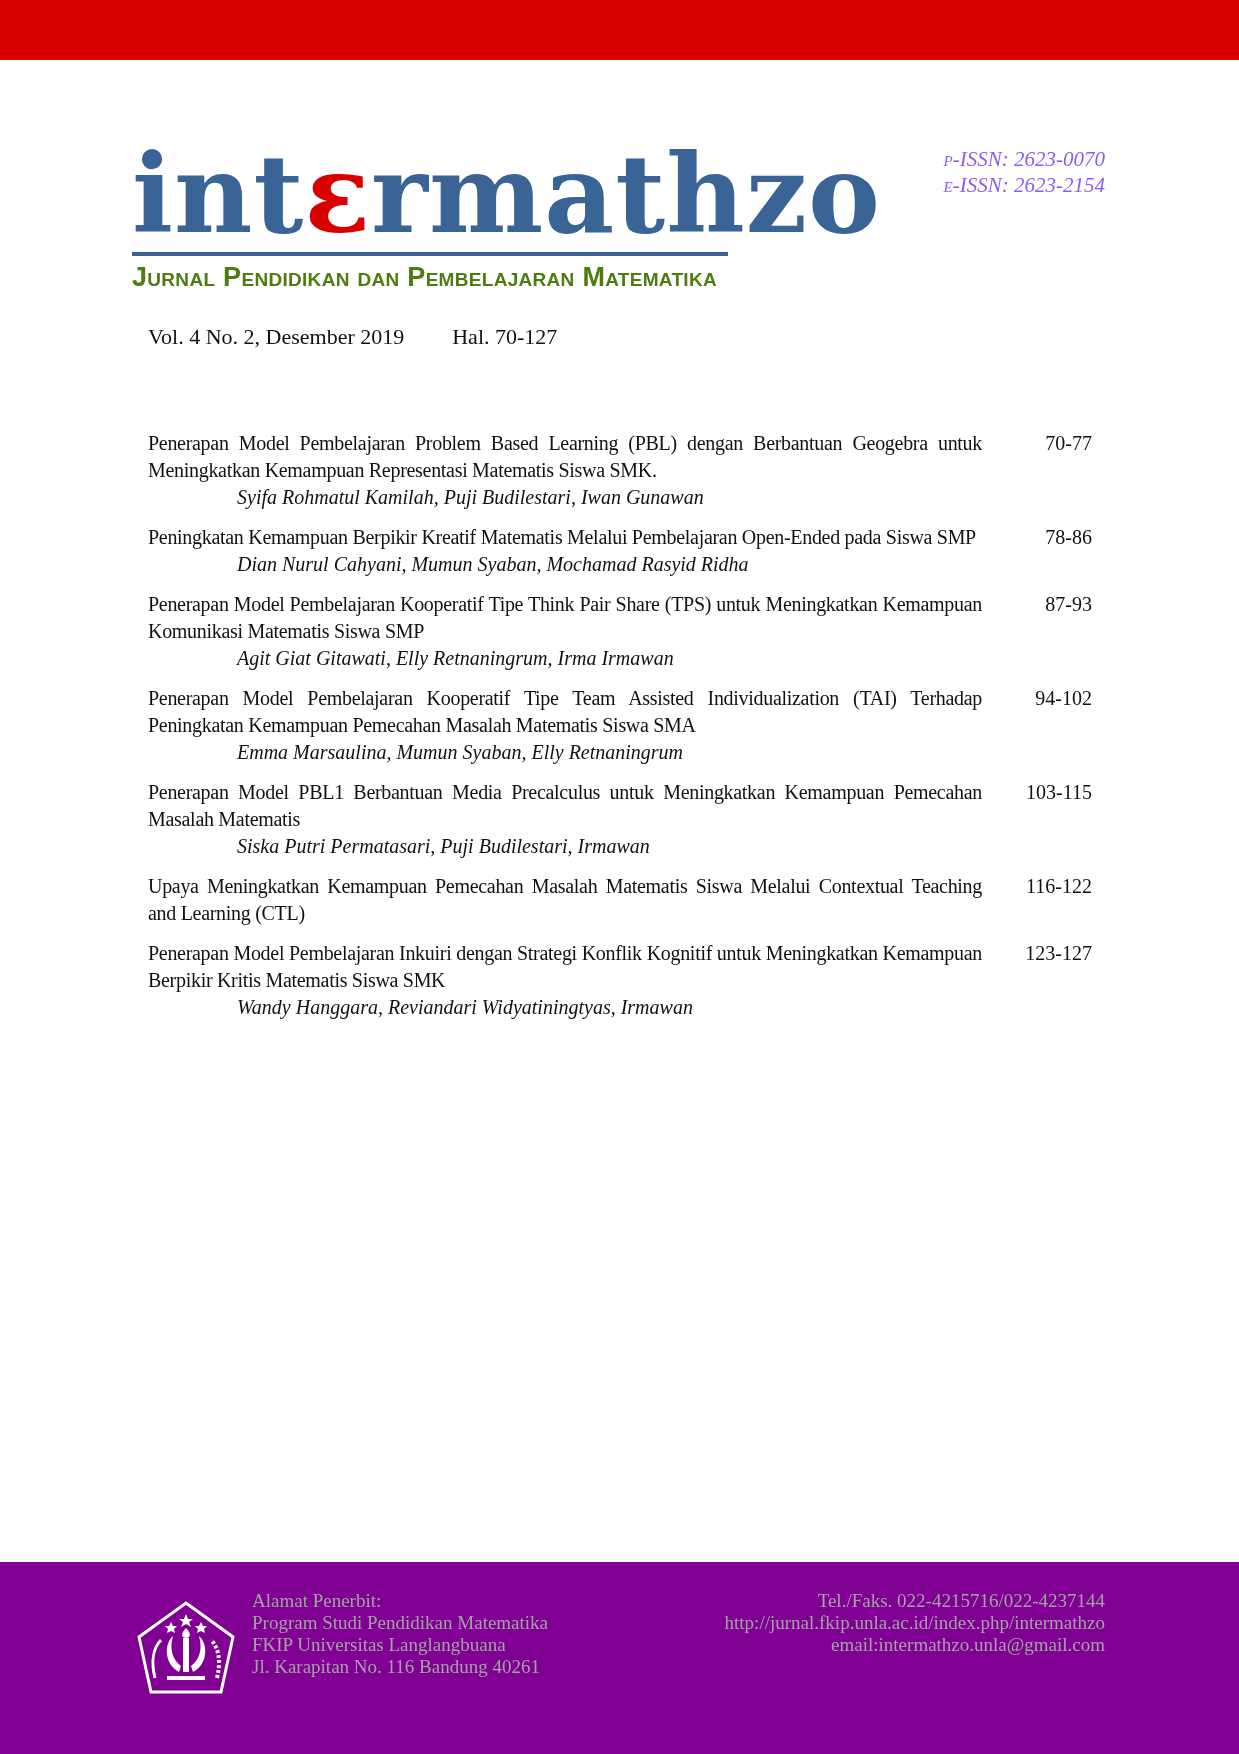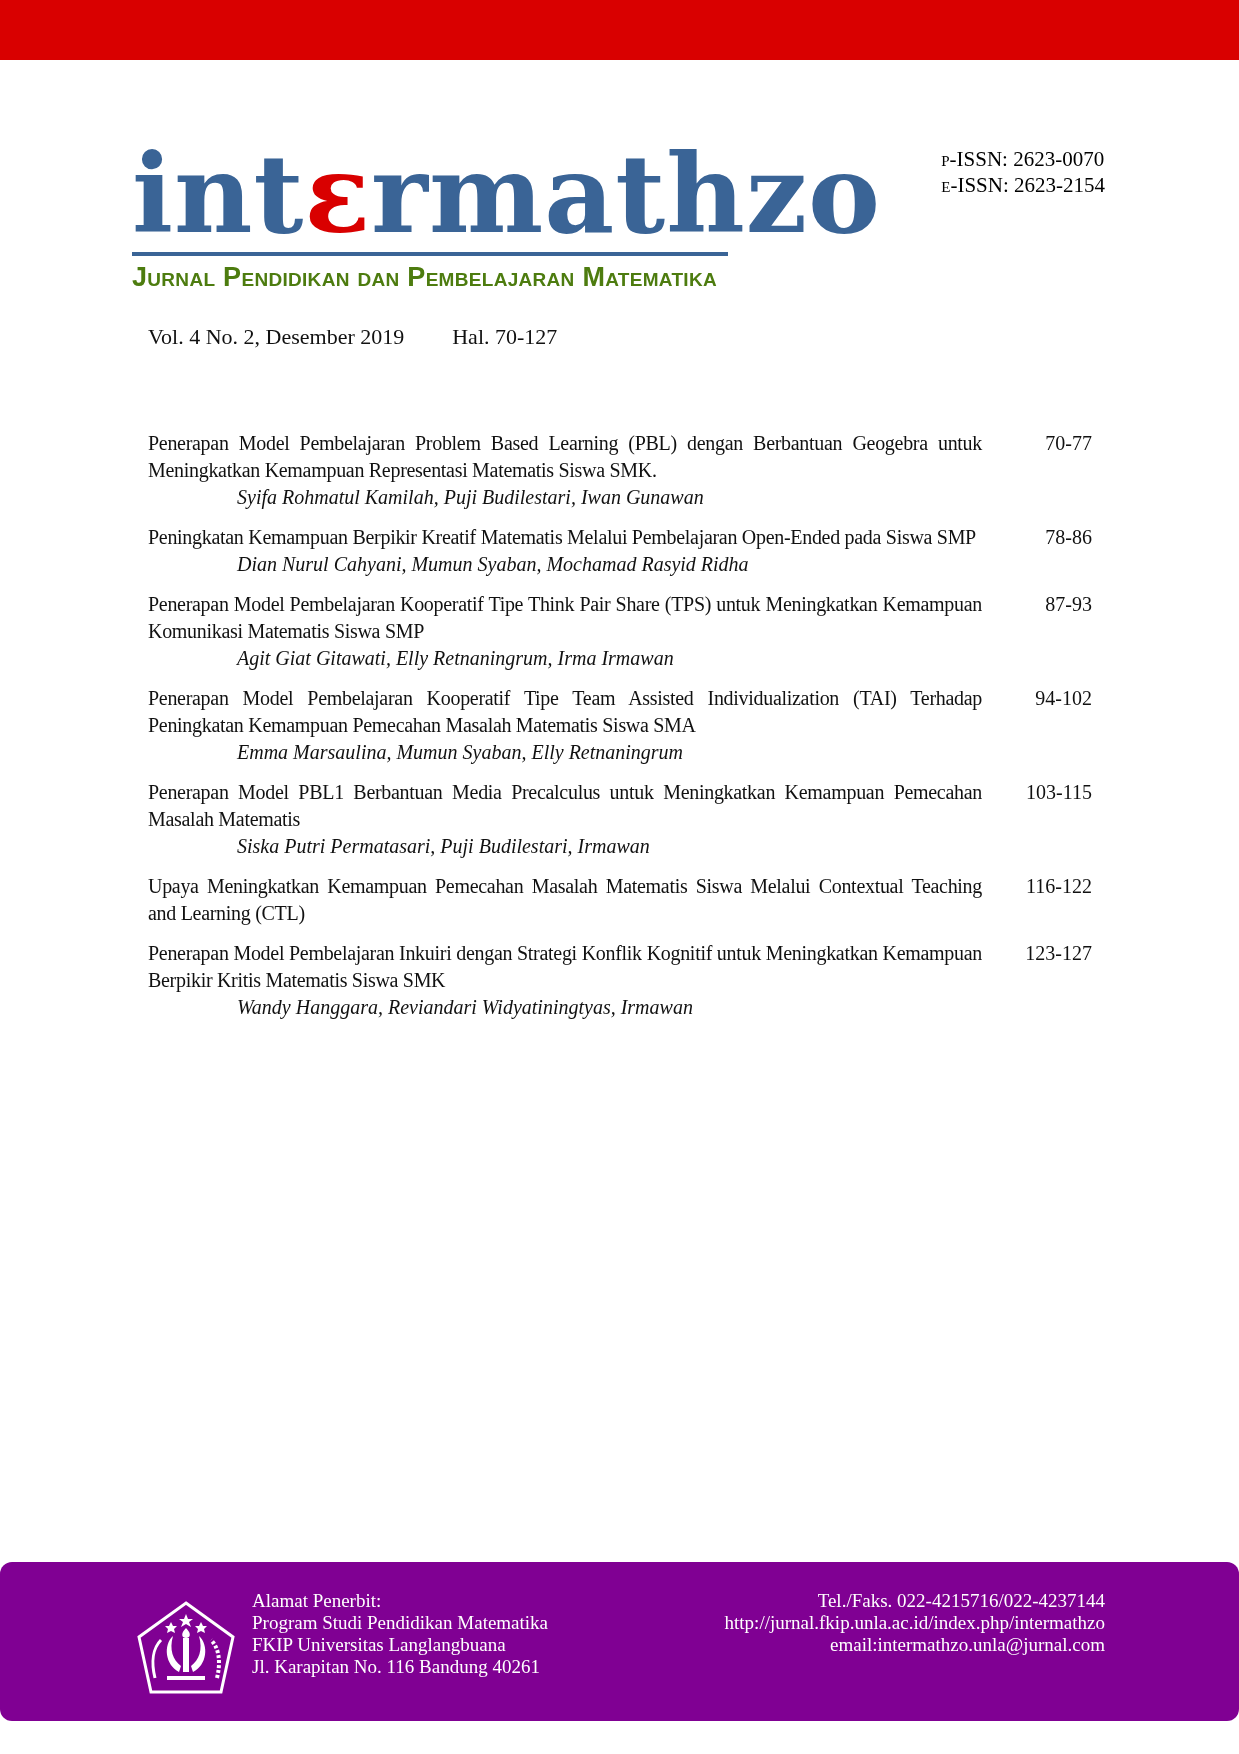--- a/index.html
+++ b/index.html
@@ -6,32 +6,32 @@
   body { width:1239px; height:1754px; position:relative; background:#ffffff; overflow:hidden;
          font-family:"Liberation Serif","DejaVu Serif",serif; color:#111; }
   .top-band { position:absolute; left:0; top:0; width:1239px; height:60px; background:#d90000; }
   .logo { position:absolute; left:132px; top:138px; width:600px;font-weight:bold; }
   .logo-word { font-family:"DejaVu Serif",serif; font-size:108px; line-height:112px; color:#3a6496;
                letter-spacing:1px; white-space:nowrap; }
   .logo-word .eps { color:#d90000; }
   .logo-rule { height:4px; background:#3a6496; margin-top:2px; width:596px; }
   .logo-sub { font-family:"Liberation Sans",sans-serif; color:#4d7c0f; font-size:27px; margin-top:6px;
               letter-spacing:0.3px; white-space:nowrap; font-variant:small-caps; }
-  .issn { position:absolute; right:134px; top:146px; text-align:left; color:#000000;
-          font-family:"Liberation Serif",serif; font-size:21px; line-height:26px; }
+  .issn { position:absolute; right:134px; top:146px; text-align:left; color:#8b5cf6;
+          font-family:"Liberation Serif",serif; font-size:21px; line-height:26px;font-style:italic; }
   .issn .sc { font-variant:small-caps; }
   .volume { position:absolute; left:148px; top:324px; font-size:22px; font-weight:normal; white-space:nowrap; }
   .volume .pages { margin-left:48px; }
   .toc { position:absolute; left:148px; top:430px; width:944px; }
   .toc-item { position:relative; margin-bottom:13px; }
   .toc-title { width:834px; font-size:20px; line-height:27px; text-align:justify; text-align-last:left;
                letter-spacing:-0.3px;font-family:Liberation Serif, serif; }
   .toc-pages { position:absolute; right:0; top:0; font-size:20px; line-height:27px; text-align:right; }
   .toc-authors { padding-left:89px; font-style:italic; font-size:20px; line-height:27px; }
-  .footer { position:absolute; left:0; top:1562px; width:1239px; height:159px; background:#800093; color:#ffffff;border-radius:12px; }
+  .footer { position:absolute; left:0; top:1562px; width:1239px; height:192px; background:#800093; color:#a3a3a3; }
   .emblem { position:absolute; left:135px; top:38px; width:102px; height:102px; }
   .addr { position:absolute; left:252px; top:28px; font-size:19px; line-height:22px; }
   .contact { position:absolute; right:134px; top:28px; font-size:19px; line-height:22px; text-align:right; }
 </style>
 </head>
 <body>
 
 <div class="top-band"></div>
 
 <div class="logo">
@@ -102,15 +102,15 @@
   </svg>
   <div class="addr">
     <div>Alamat Penerbit:</div>
     <div>Program Studi Pendidikan Matematika</div>
     <div>FKIP Universitas Langlangbuana</div>
     <div>Jl. Karapitan No. 116 Bandung 40261</div>
   </div>
   <div class="contact">
     <div>Tel./Faks. 022-4215716/022-4237144</div>
     <div>http://jurnal.fkip.unla.ac.id/index.php/intermathzo</div>
-    <div>email:intermathzo.unla@jurnal.com</div>
+    <div>email:intermathzo.unla@gmail.com</div>
   </div>
 </div>
 
 </body></html>

